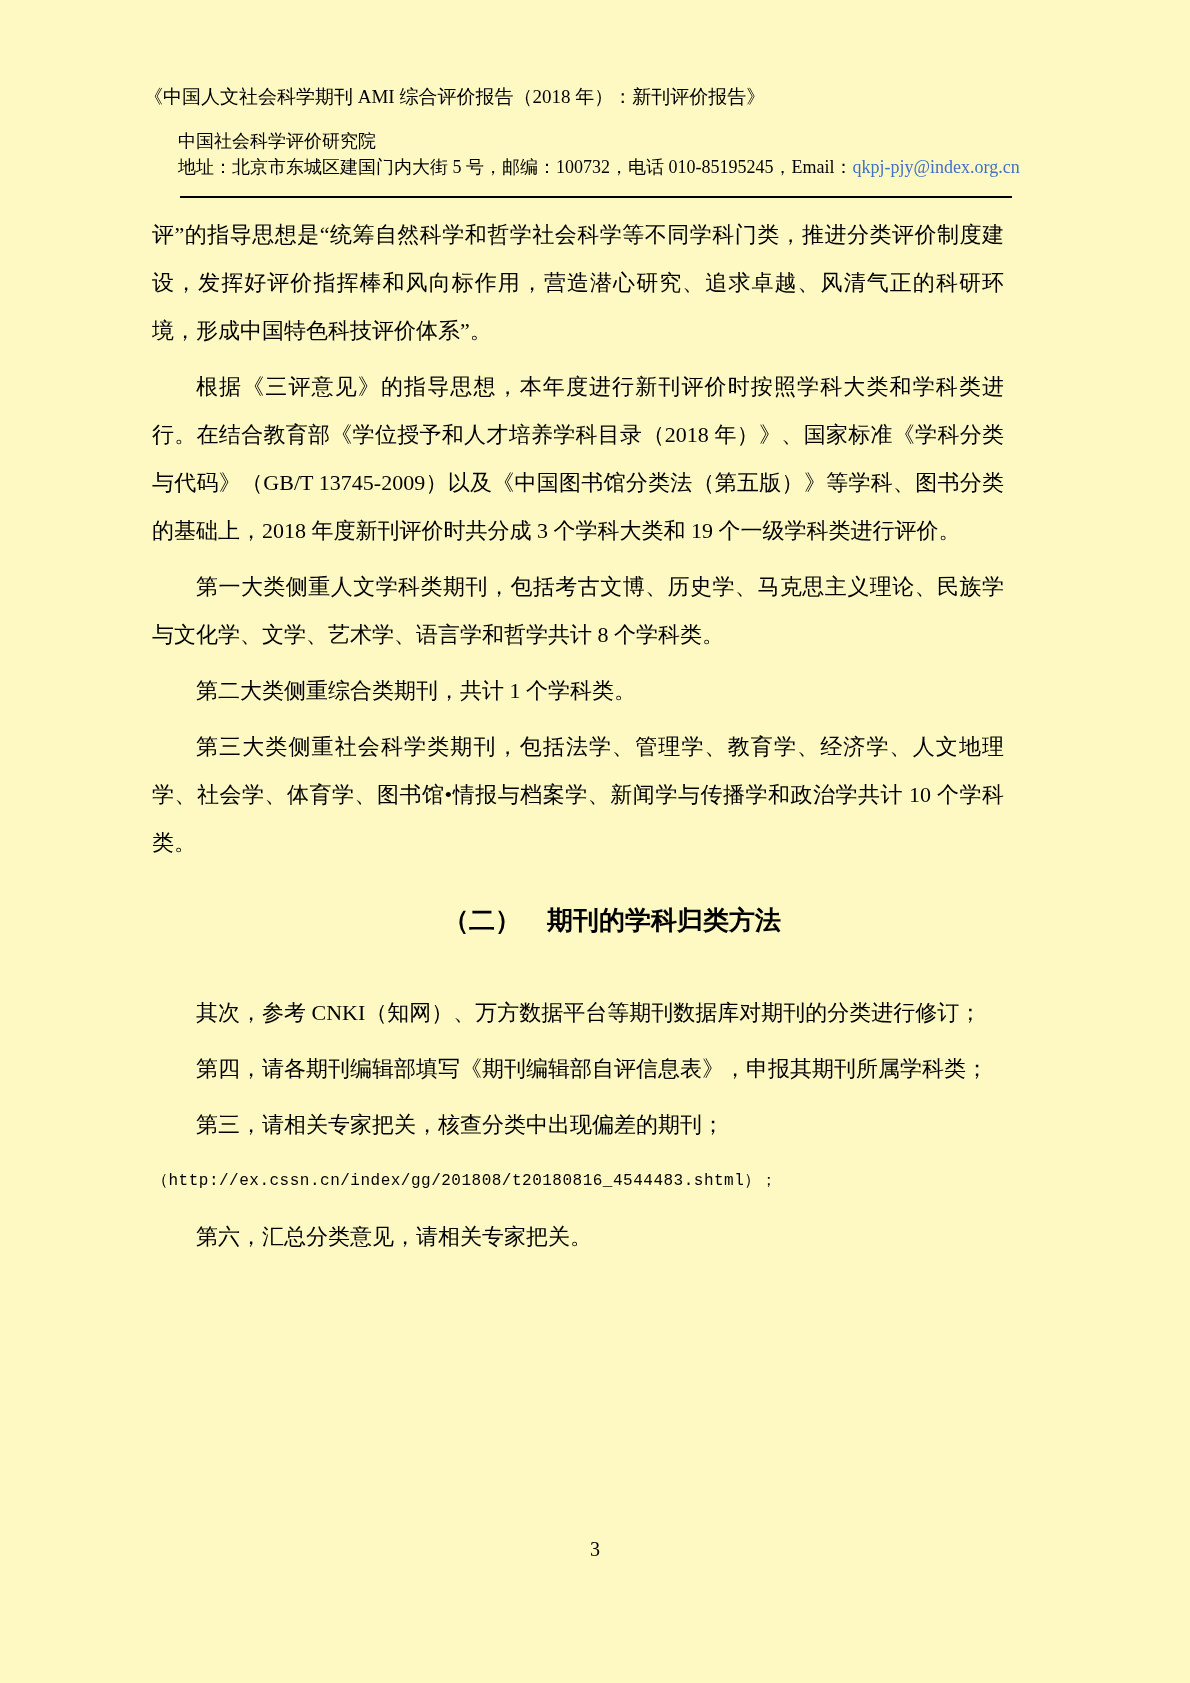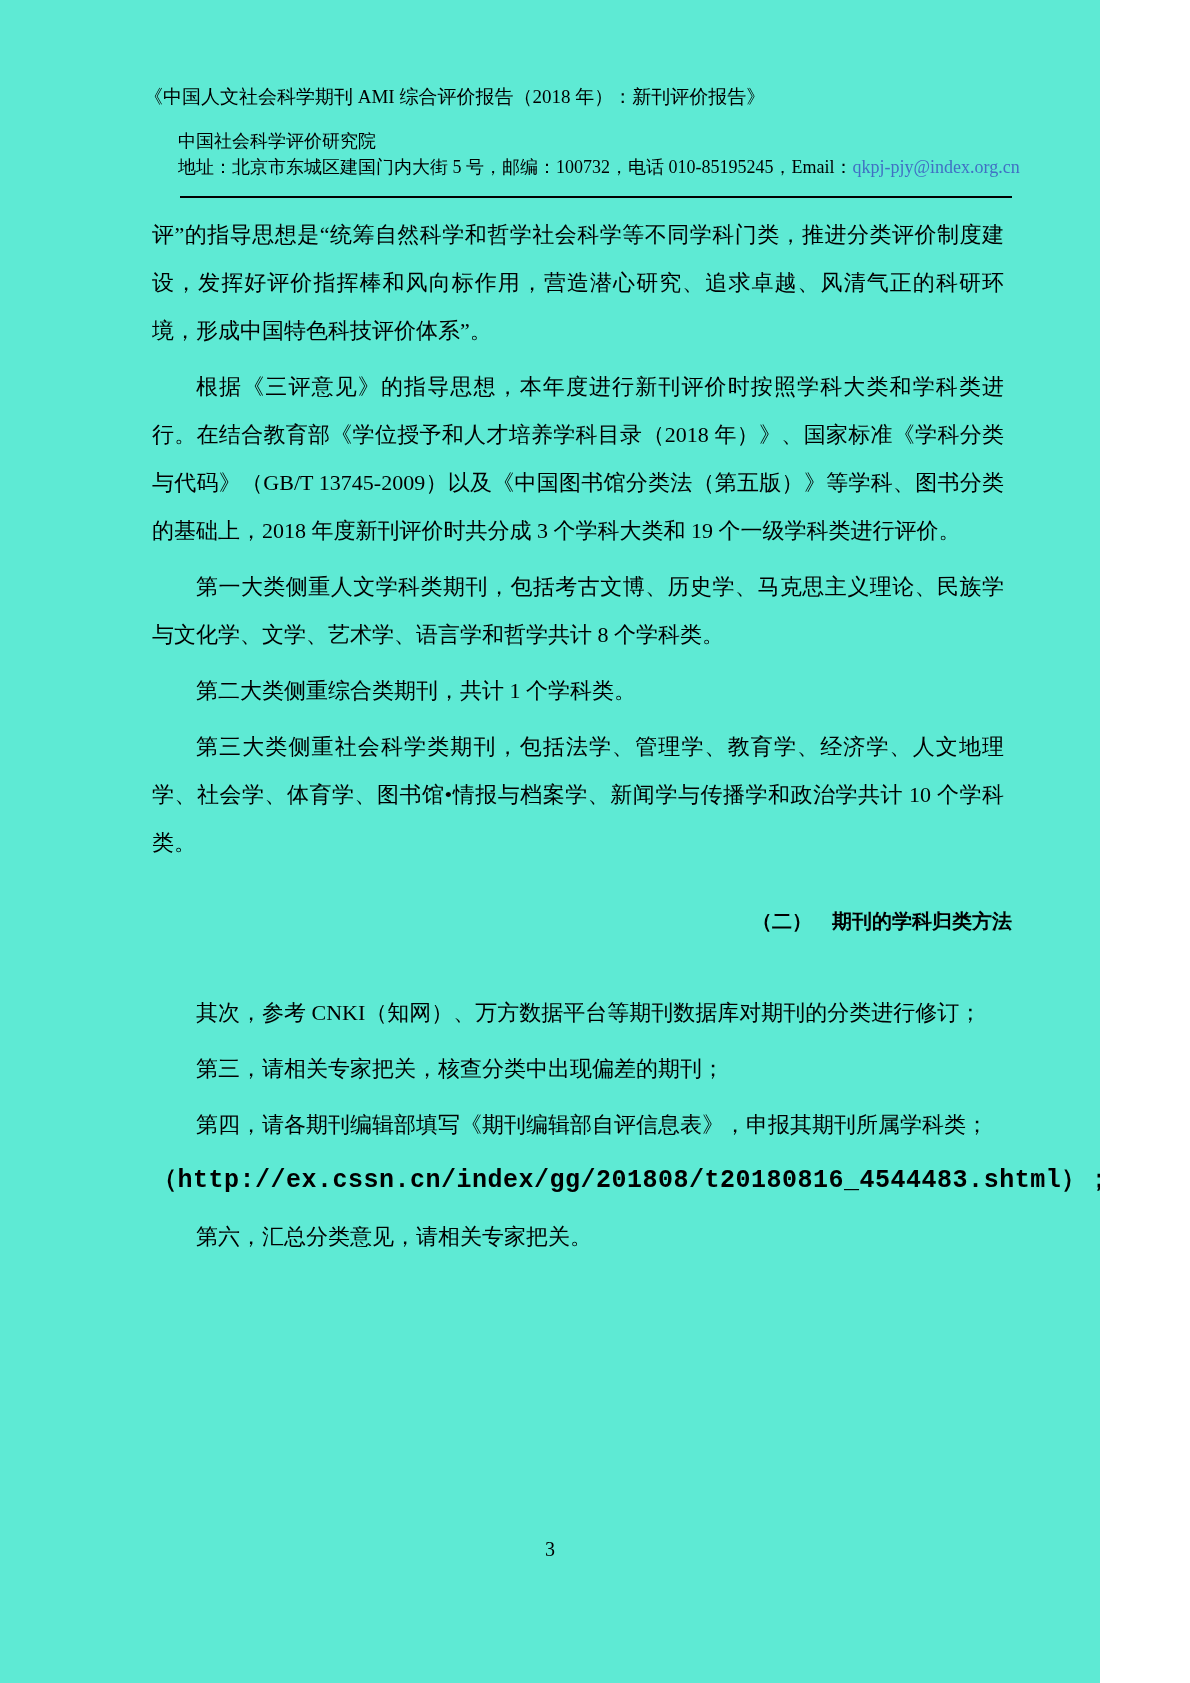--- a/index.html
+++ b/index.html
@@ -1,20 +1,20 @@
 <!DOCTYPE html>
 <html><head>
 <meta charset="utf-8">
 <style>
   html, body { margin: 0; padding: 0; background: #ffffff; }
   .page {
     position: relative;
-    width: 1100px;
+    width: 1190px;
     height: 1683px;
-    background: #5eead4;
+    background: #fef9c3;
     color: #000000;
     font-family: "Liberation Serif", "DejaVu Serif", serif;
     overflow: hidden;
   }
   
   .hdr-title {
     position: absolute;
     left: 144px;
     top: 84px;
     font-size: 19px;
@@ -57,33 +57,32 @@
     font-size: 22px;
     line-height: 48px;
     text-align: justify;
   }
   .content p {
     margin: 8px;
     text-indent: 2em;
   }
   .content p.noindent { text-indent: 0; }
   .sec-heading {
-    font-family: Liberation Sans, sans-serif;
-    font-size: 20px;
+    font-family: Liberation Serif, serif;
+    font-size: 26px;
     font-weight: 700;
     line-height: 48px;
     margin: 30px 0 44px 68px;
-    text-align: right;
+    text-align: center;
   }
   .url-line {
     text-indent: 0 !important;
     font-family: "Liberation Mono", "DejaVu Sans Mono", monospace;
-    font-size: 25px;
+    font-size: 16px;
     letter-spacing: 0.5px;
-    font-weight: bold;
   }
   
   .page-number {
     position: absolute;
     top: 1538px;
     left: 0;
     width: 100%;
     text-align: center;
     font-size: 20px;
   }
@@ -104,22 +103,22 @@
   <main class="content">
     <p class="noindent">评”的指导思想是“统筹自然科学和哲学社会科学等不同学科门类，推进分类评价制度建设，发挥好评价指挥棒和风向标作用，营造潜心研究、追求卓越、风清气正的科研环境，形成中国特色科技评价体系”。</p>
     <p>根据《三评意见》的指导思想，本年度进行新刊评价时按照学科大类和学科类进行。在结合教育部《学位授予和人才培养学科目录（2018 年）》、国家标准《学科分类与代码》（GB/T 13745-2009）以及《中国图书馆分类法（第五版）》等学科、图书分类的基础上，2018 年度新刊评价时共分成 3 个学科大类和 19 个一级学科类进行评价。</p>
     <p>第一大类侧重人文学科类期刊，包括考古文博、历史学、马克思主义理论、民族学与文化学、文学、艺术学、语言学和哲学共计 8 个学科类。</p>
     <p>第二大类侧重综合类期刊，共计 1 个学科类。</p>
     <p>第三大类侧重社会科学类期刊，包括法学、管理学、教育学、经济学、人文地理学、社会学、体育学、图书馆•情报与档案学、新闻学与传播学和政治学共计 10 个学科类。</p>
 
     <h2 class="sec-heading">（二）　期刊的学科归类方法</h2>
 
     <p>其次，参考 CNKI（知网）、万方数据平台等期刊数据库对期刊的分类进行修订；</p>
+    <p>第四，请各期刊编辑部填写《期刊编辑部自评信息表》，申报其期刊所属学科类；</p>
     <p>第三，请相关专家把关，核查分类中出现偏差的期刊；</p>
-    <p>第四，请各期刊编辑部填写《期刊编辑部自评信息表》，申报其期刊所属学科类；</p>
     <p class="url-line">（http://ex.cssn.cn/index/gg/201808/t20180816_4544483.shtml）；</p>
     <p>第六，汇总分类意见，请相关专家把关。</p>
   </main>
 
   <footer>
     <div class="page-number">3</div>
   </footer>
 
 </div>
 

